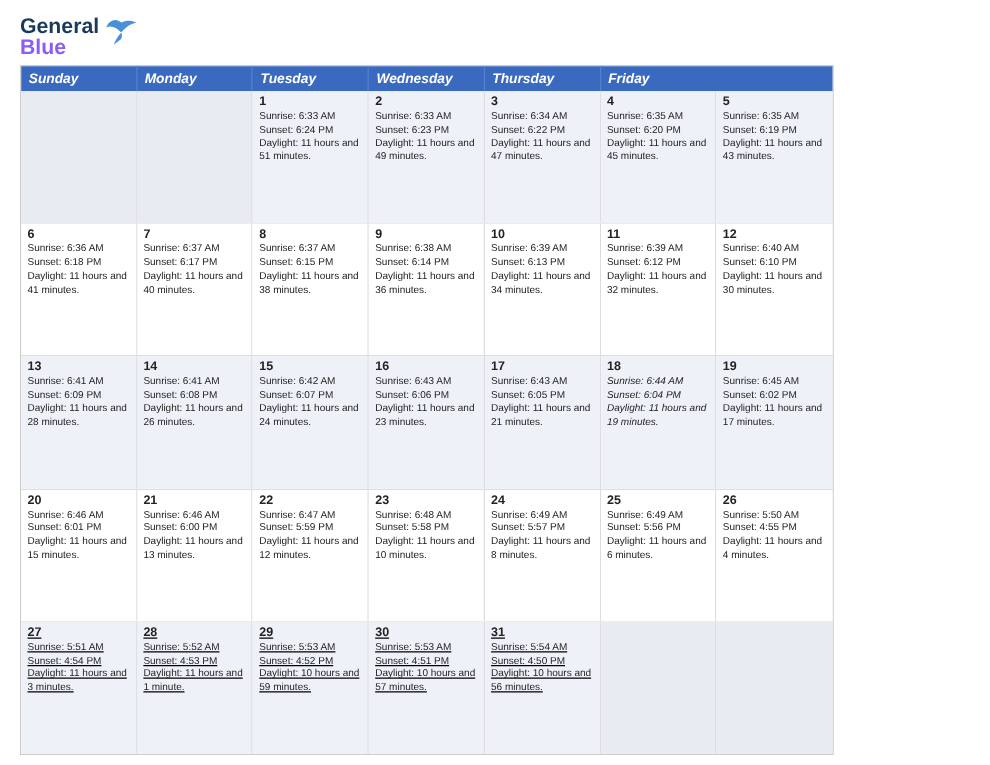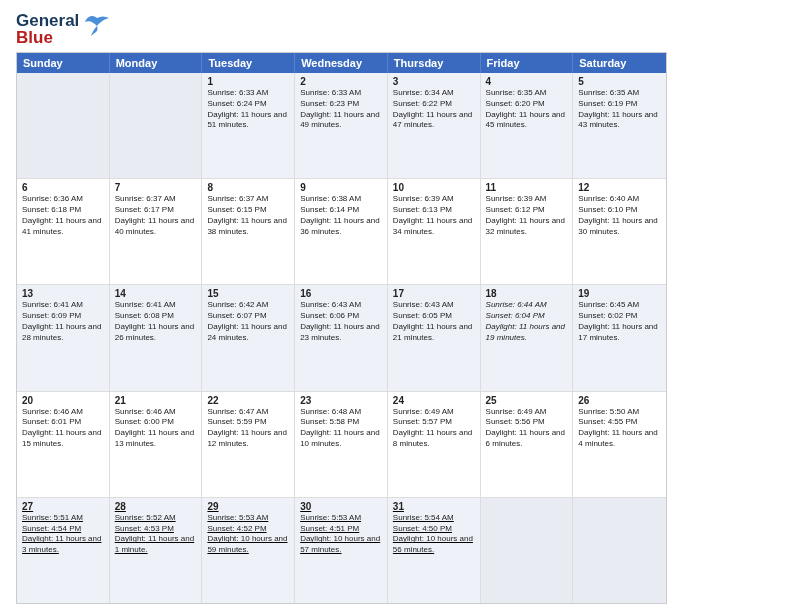--- a/index.html
+++ b/index.html
@@ -43,20 +43,21 @@
     .calendar {
       flex: 1;
       display: flex;
       flex-direction: column;
       border: 1px solid #ccc;
     }
     .cal-header {
       display: grid;
       grid-template-columns: repeat(7, 1fr);
       background: #3a6abf;
+      font-style: italic;
     }
     .cal-header-cell {
       color: #fff;
       font-weight: bold;
       font-size: 11px;
       padding: 4px 6px;
       text-align: left;
       border-right: 1px solid #5580cc;
     }
     .cal-header-cell:last-child { border-right: none; }
@@ -99,21 +100,21 @@
   </style>
 </head>
 <body>
 
 <div class="page">
   <div class="header">
     <div class="logo">
       <div style="display:flex;align-items:center;gap:2px;">
         <div style="display:flex;flex-direction:column;line-height:1;">
           <span style="font-size:17px;font-weight:bold;color:#1a3a5c;">General</span>
-          <span style="font-size:17px;font-weight:bold;color:#b91c1c;">Blue</span>
+          <span style="font-size:17px;font-weight:bold;color:#8b5cf6;">Blue</span>
         </div>
         <div style="margin-left:2px;margin-top:-2px;">
           <svg width="28" height="28" viewBox="0 0 28 28">
             <path d="M14 6 C10 2, 4 4, 2 10 C6 8, 10 10, 14 14 C14 14, 18 8, 26 6 C22 4, 18 4, 14 6Z" fill="#4a90d9"></path>
             <path d="M14 14 C14 14, 10 18, 8 24 C12 20, 16 20, 14 14Z" fill="#4a90d9"></path>
           </svg>
         </div>
       </div>
     </div>
     <div class="title-block">
@@ -123,21 +124,20 @@
   </div>
 
   <div class="calendar">
     <div class="cal-header" id="cal-header">
         <div class="cal-header-cell">Sunday</div>
         <div class="cal-header-cell">Monday</div>
         <div class="cal-header-cell">Tuesday</div>
         <div class="cal-header-cell">Wednesday</div>
         <div class="cal-header-cell">Thursday</div>
         <div class="cal-header-cell">Friday</div>
-        <div class="cal-header-cell">Saturday</div>
       </div>
     <div class="cal-body" id="cal-body">
         <div class="cal-row">
           <div class="cal-cell empty alt-row"></div>
           <div class="cal-cell empty alt-row"></div>
           <div class="cal-cell alt-row">
             <span class="day-num">1</span>
             <div class="cell-info" style="white-space: pre-line;">Sunrise: 6:33 AM
 Sunset: 6:24 PM
 Daylight: 11 hours and 51 minutes.</div>

